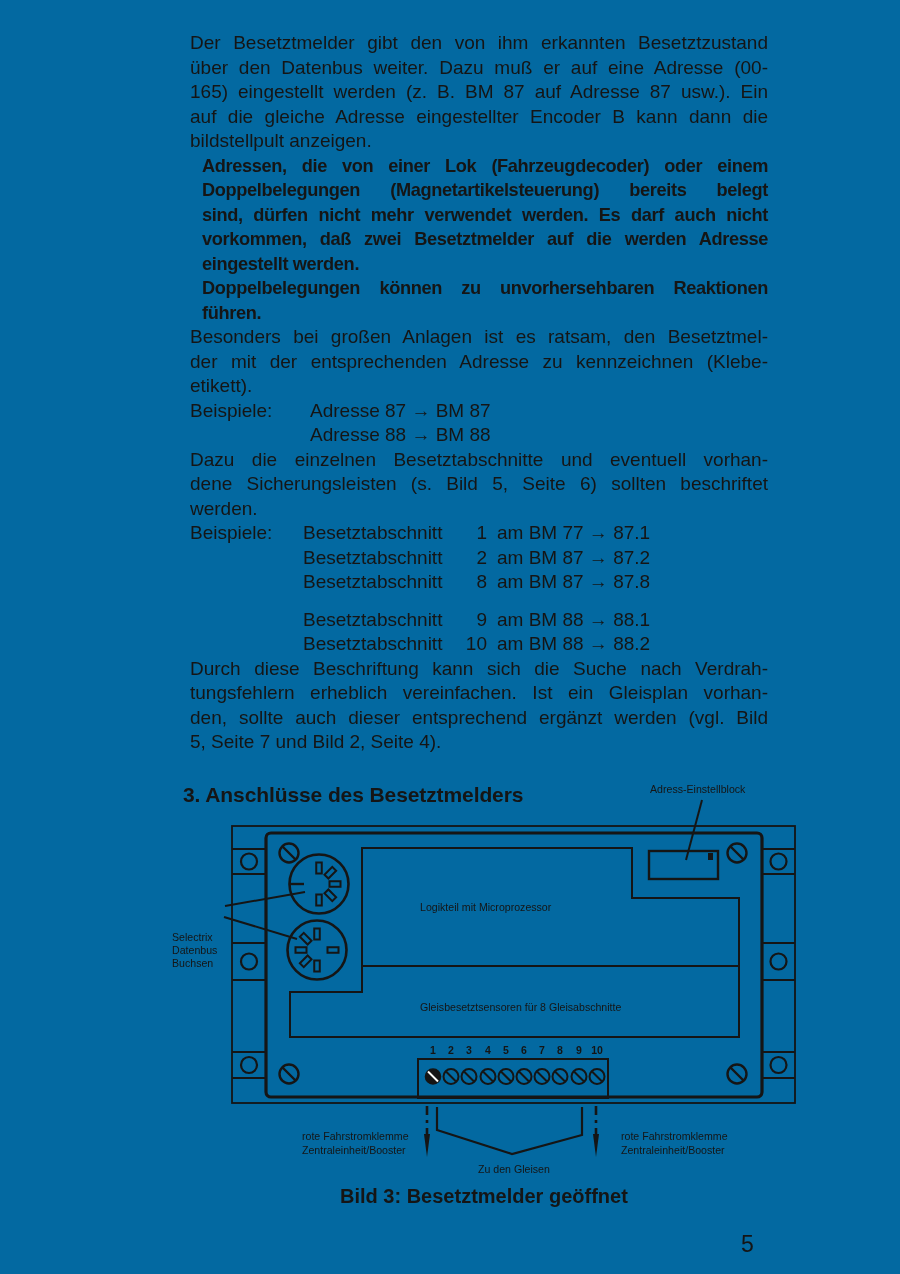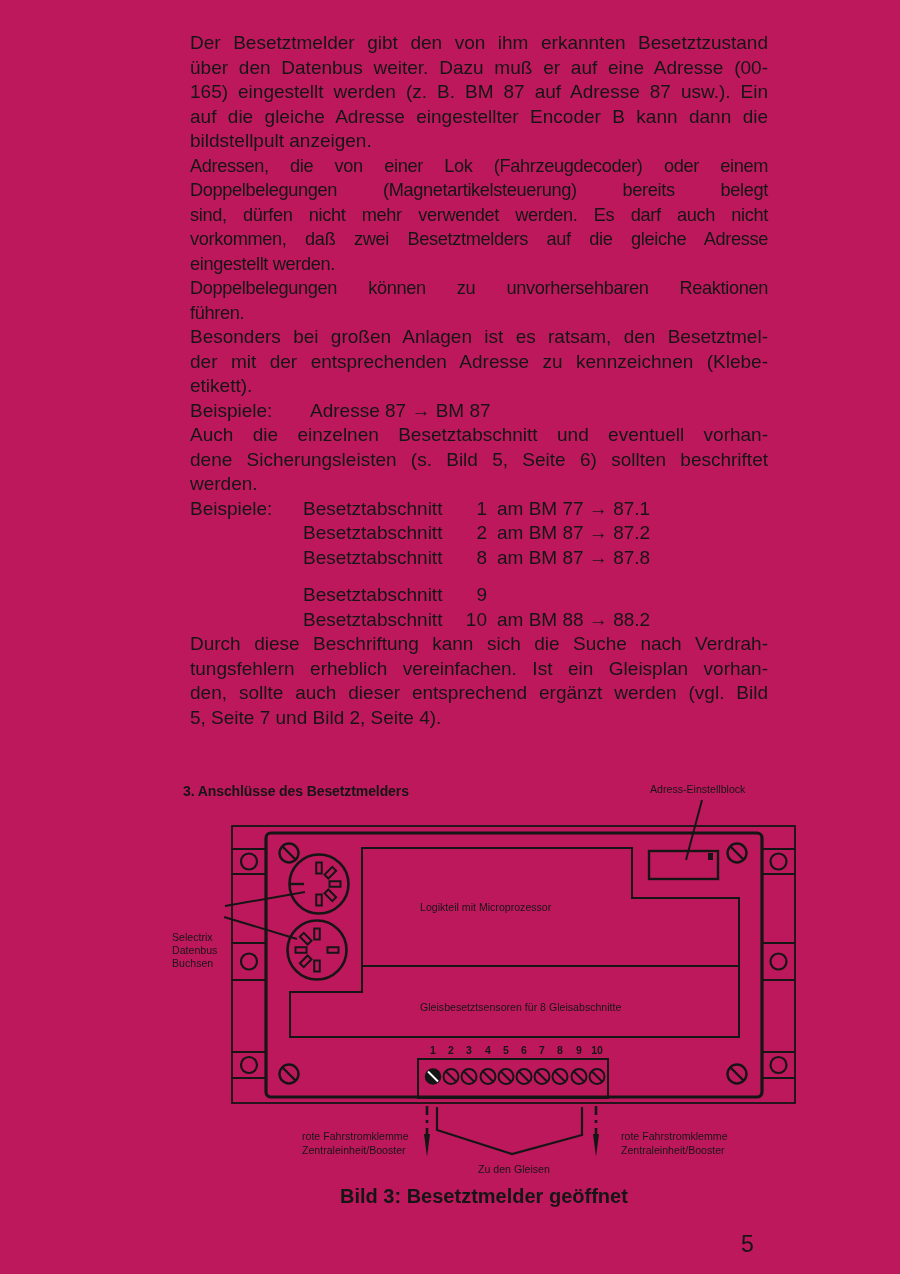--- a/index.html
+++ b/index.html
@@ -1,40 +1,40 @@
 <!DOCTYPE html>
 <html><head>
 <meta charset="utf-8">
 <style>
   html,body{margin:0;padding:0;background:#e8e8e6;}
   .page{
     position:relative;
     width:900px;height:1274px;
-    background:#be185d;
+    background:#0369a1;
     font-family:"Liberation Sans","DejaVu Sans",sans-serif;
     color:#151515;
     overflow:hidden;
     margin:0 auto;
   }
   .textcol{
     position:absolute;left:190px;top:31px;width:578px;
     font-size:19px;line-height:24.5px;
   }
   .ln{white-space:nowrap;}
   .jl{text-align:justify;text-align-last:justify;}
-  .para.bold .ln{font-weight:400;font-size:18.2px;letter-spacing:-0.35px;}
+  .para.bold .ln{font-weight:700;font-size:18.2px;letter-spacing:-0.35px;margin-left:12px;}
   .ex-row{white-space:nowrap;}
   .ex-label{display:inline-block;width:120px;}
   .bx-row{display:grid;grid-template-columns:113px 152px 32px auto;white-space:nowrap;}
   .bx-num{text-align:right;}
   .bx-rest{padding-left:10px;}
   .gap-group{margin-top:13px;}
   .heading3{
     position:absolute;left:183px;top:783px;
-    font-size:14px;font-weight:700;letter-spacing:-0.1px;
+    font-size:21px;font-weight:700;letter-spacing:-0.1px;
   }
   .diagram{position:absolute;left:0;top:780px;}
   .diagram text{font-family:"Liberation Sans","DejaVu Sans",sans-serif;fill:#151515;}
   .dl{font-size:10.6px;}
   .dn{font-size:10.5px;font-weight:700;text-anchor:middle;}
   .dcap{font-size:20px;font-weight:700;}
   .pagenum{
     position:absolute;left:741px;top:1231px;
     font-size:23px;
   }
@@ -51,43 +51,46 @@
       <div class="ln jl">über den Datenbus weiter. Dazu muß er auf eine Adresse (00-</div>
       <div class="ln jl">165) eingestellt werden (z. B. BM 87 auf Adresse 87 usw.). Ein</div>
       <div class="ln jl">auf die gleiche Adresse eingestellter Encoder B kann dann die</div>
       <div class="ln">bildstellpult anzeigen.</div>
     </div>
 
     <div class="para bold">
       <div class="ln jl">Adressen, die von einer Lok (Fahrzeugdecoder) oder einem</div>
       <div class="ln jl">Doppelbelegungen (Magnetartikelsteuerung) bereits belegt</div>
       <div class="ln jl">sind, dürfen nicht mehr verwendet werden. Es darf auch nicht</div>
-      <div class="ln jl">vorkommen, daß zwei Besetztmelders auf die gleiche Adresse</div>
+      <div class="ln jl">vorkommen, daß zwei Besetztmelder auf die werden Adresse</div>
       <div class="ln">eingestellt werden.</div>
     </div>
 
     <div class="para bold">
       <div class="ln jl">Doppelbelegungen können zu unvorhersehbaren Reaktionen</div>
       <div class="ln">führen.</div>
     </div>
 
     <div class="para">
       <div class="ln jl">Besonders bei großen Anlagen ist es ratsam, den Besetztmel-</div>
       <div class="ln jl">der mit der entsprechenden Adresse zu kennzeichnen (Klebe-</div>
       <div class="ln">etikett).</div>
     </div>
 
     <div class="examples">
       <div class="ex-row">
         <span class="ex-label">Beispiele:</span><span class="ex-val">Adresse 87 → BM 87</span>
       </div>
+      <div class="ex-row">
+        <span class="ex-label"></span><span class="ex-val">Adresse 88 → BM 88</span>
+      </div>
     </div>
 
     <div class="para">
-      <div class="ln jl">Auch die einzelnen Besetztabschnitt und eventuell vorhan-</div>
+      <div class="ln jl">Dazu die einzelnen Besetztabschnitte und eventuell vorhan-</div>
       <div class="ln jl">dene Sicherungsleisten (s. Bild 5, Seite 6) sollten beschriftet</div>
       <div class="ln">werden.</div>
     </div>
 
     <div class="examples">
       <div class="bx-row">
         <span>Beispiele:</span>
         <span>Besetztabschnitt</span>
         <span class="bx-num">1</span>
         <span class="bx-rest">am BM 77 → 87.1</span>
@@ -101,20 +104,21 @@
       <div class="bx-row">
         <span></span>
         <span>Besetztabschnitt</span>
         <span class="bx-num">8</span>
         <span class="bx-rest">am BM 87 → 87.8</span>
       </div>
       <div class="bx-row gap-group">
         <span></span>
         <span>Besetztabschnitt</span>
         <span class="bx-num">9</span>
+        <span class="bx-rest">am BM 88 → 88.1</span>
       </div>
       <div class="bx-row">
         <span></span>
         <span>Besetztabschnitt</span>
         <span class="bx-num">10</span>
         <span class="bx-rest">am BM 88 → 88.2</span>
       </div>
     </div>
 
     <div class="para">

